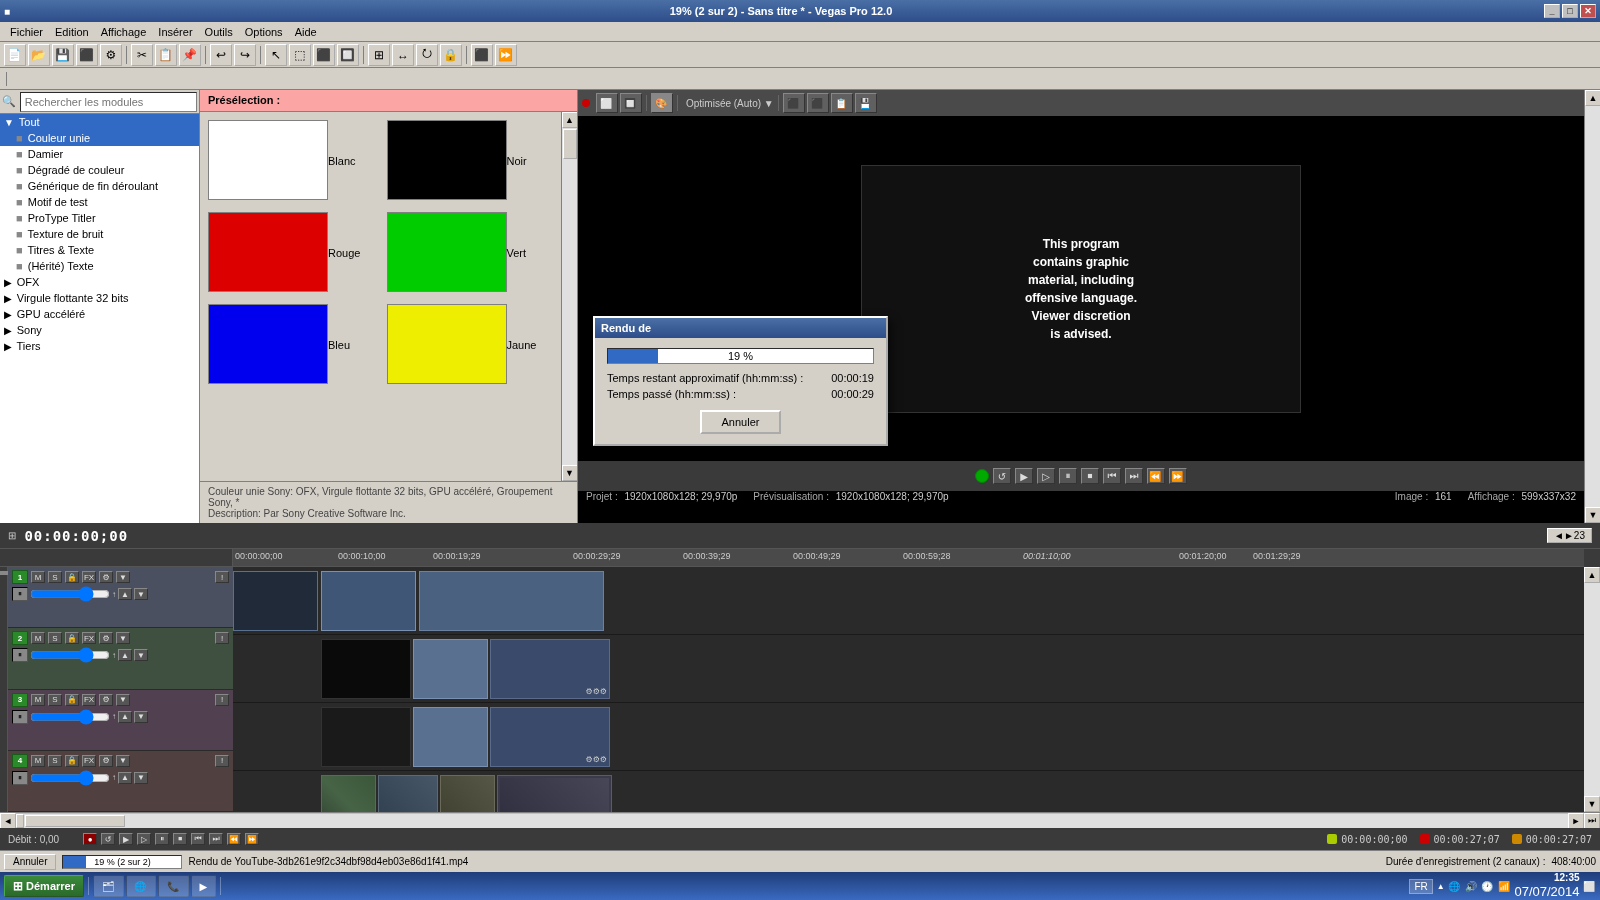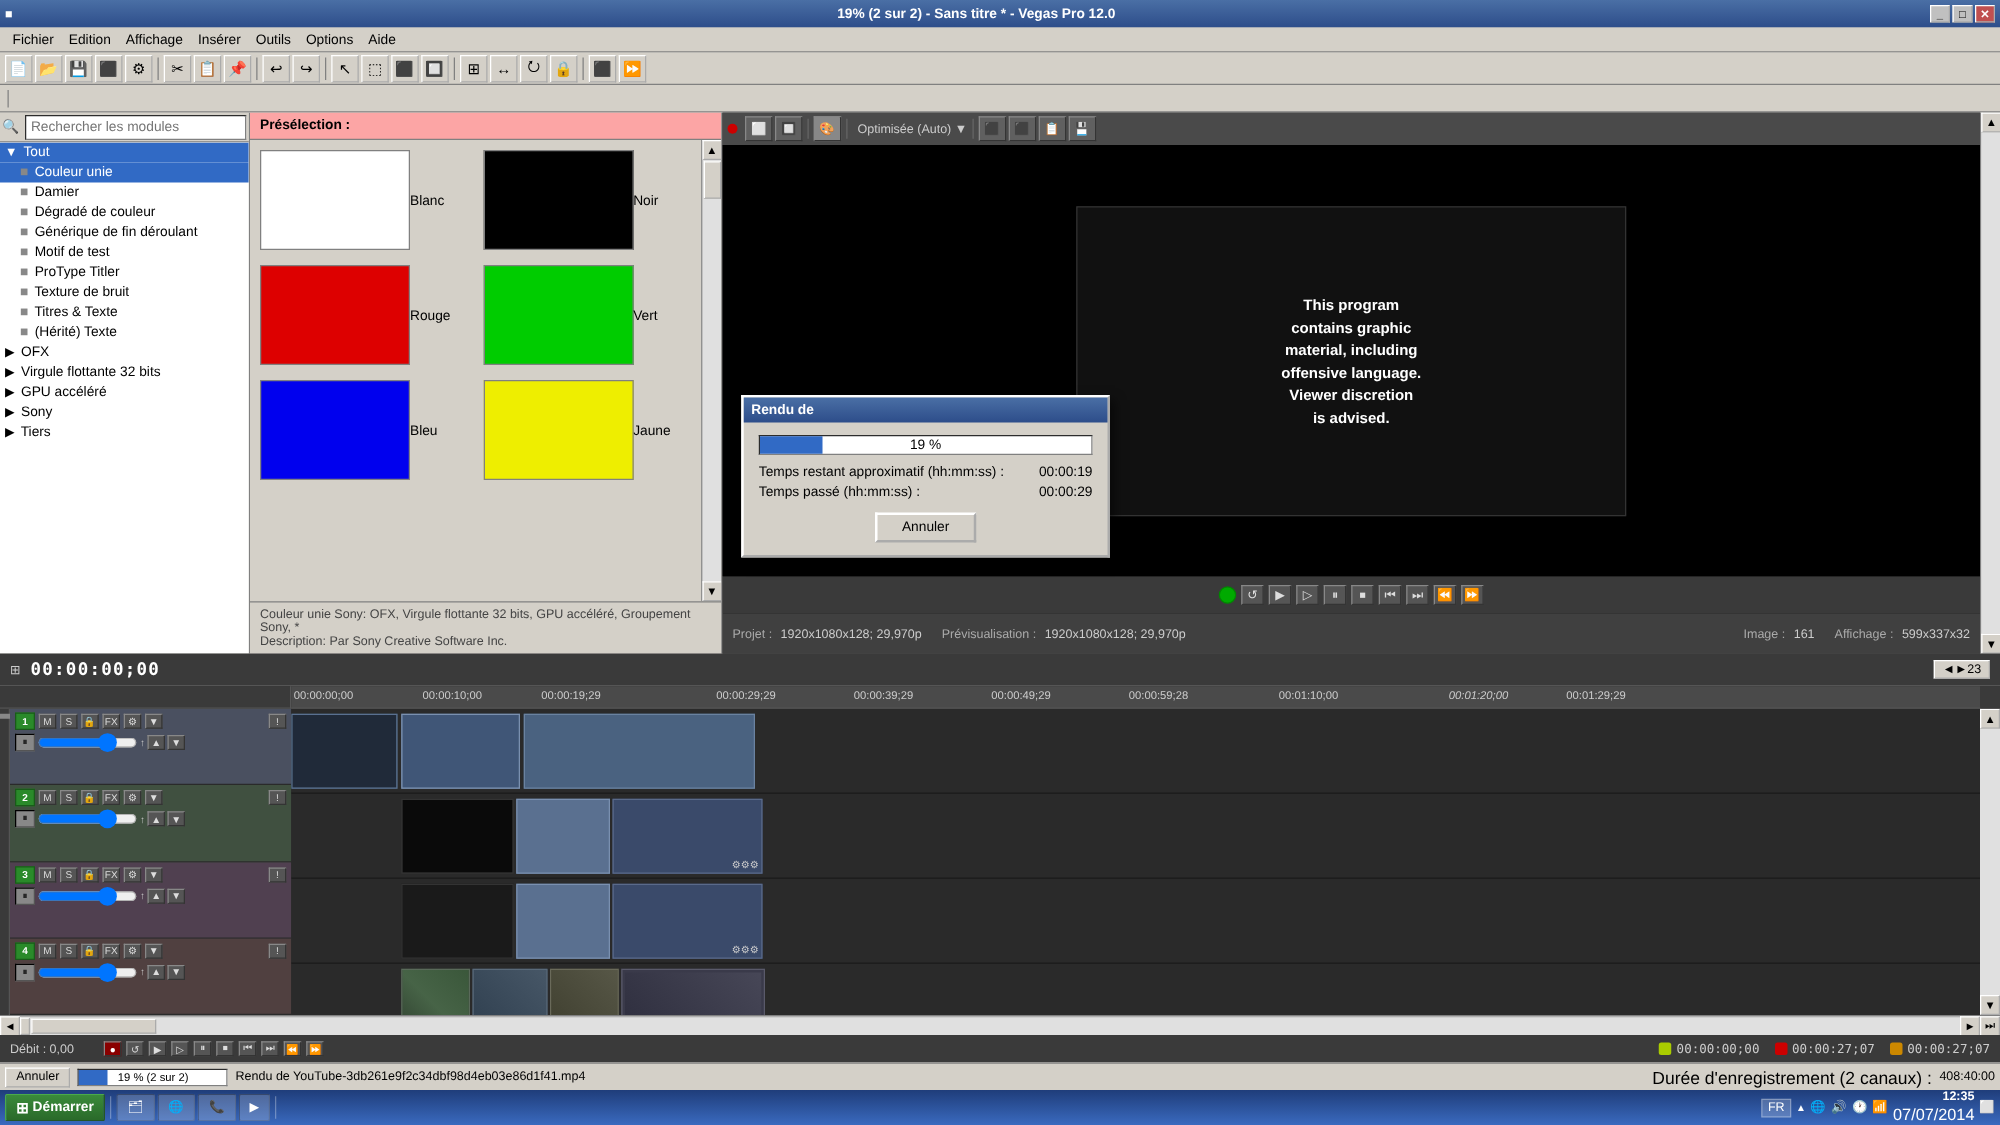--- a/index.html
+++ b/index.html
@@ -329,21 +329,21 @@
         <div class="prev-btn" style="background:#555; border:1px outset #888; color:#ddd; width:18px; height:16px; display:flex; align-items:center; justify-content:center; font-size:10px;">▶</div>
         <div class="prev-btn" style="background:#555; border:1px outset #888; color:#ddd; width:18px; height:16px; display:flex; align-items:center; justify-content:center; font-size:10px;">▷</div>
         <div class="prev-btn" style="background:#555; border:1px outset #888; color:#ddd; width:18px; height:16px; display:flex; align-items:center; justify-content:center; font-size:10px;">⏸</div>
         <div class="prev-btn" style="background:#555; border:1px outset #888; color:#ddd; width:18px; height:16px; display:flex; align-items:center; justify-content:center; font-size:10px;">⏹</div>
         <div class="prev-btn" style="background:#555; border:1px outset #888; color:#ddd; width:18px; height:16px; display:flex; align-items:center; justify-content:center; font-size:10px;">⏮</div>
         <div class="prev-btn" style="background:#555; border:1px outset #888; color:#ddd; width:18px; height:16px; display:flex; align-items:center; justify-content:center; font-size:10px;">⏭</div>
         <div class="prev-btn" style="background:#555; border:1px outset #888; color:#ddd; width:18px; height:16px; display:flex; align-items:center; justify-content:center; font-size:10px;">⏪</div>
         <div class="prev-btn" style="background:#555; border:1px outset #888; color:#ddd; width:18px; height:16px; display:flex; align-items:center; justify-content:center; font-size:10px;">⏩</div>
       </div>
 
-      <div style="height:32px; background:#404040; display:flex; align-items:center; padding:0 8px; color:#ccc; font-size:10px; gap:16px;">
+      <div style="height:32px; background:#000000; display:flex; padding:0 8px; color:#ccc; font-size:10px; gap:16px;">
         <div>
           <span style="color:#aaa;">Projet :</span>
           <span style="margin-left:4px;">1920x1080x128; 29,970p</span>
         </div>
         <div>
           <span style="color:#aaa;">Prévisualisation :</span>
           <span style="margin-left:4px;">1920x1080x128; 29,970p</span>
         </div>
         <div style="margin-left:auto;">
           <span style="color:#aaa;">Image :</span>
@@ -376,22 +376,22 @@
     <div style="display:flex; height:18px;">
       <div style="width:233px; background:#3a3a3a; border-bottom:1px solid #555; border-right:1px solid #555;"></div>
       <div style="flex:1; background:#4a4a4a; position:relative; overflow:hidden; border-bottom:1px solid #555;">
         <span class="ruler-ts" style="left:2px;">00:00:00;00</span>
         <span class="ruler-ts" style="left:105px;">00:00:10;00</span>
         <span class="ruler-ts" style="left:200px;">00:00:19;29</span>
         <span class="ruler-ts" style="left:340px;">00:00:29;29</span>
         <span class="ruler-ts" style="left:450px;">00:00:39;29</span>
         <span class="ruler-ts" style="left:560px;">00:00:49;29</span>
         <span class="ruler-ts" style="left:670px;">00:00:59;28</span>
-        <span class="ruler-ts" style="left:790px;">00:01:10;00</span>
-        <span class="ruler-ts" style="left:926px;font-style:italic;">00:01:20;00</span>
+        <span class="ruler-ts" style="left:790px;font-style:italic;">00:01:10;00</span>
+        <span class="ruler-ts" style="left:946px;">00:01:20;00</span>
         <span class="ruler-ts" style="left:1020px;">00:01:29;29</span>
       </div>
       <div style="width:16px; background:#3a3a3a;"></div>
     </div>
 
     <div style="flex:1; display:flex; overflow:hidden;">
 
       <div style="width:8px; background:#3a3a3a; display:flex; flex-direction:column; align-items:center; justify-content:flex-start; border-right:1px solid #555;">
         <div style="width:8px; height:4px; background:#888; margin-top:4px;"></div>
       </div>
@@ -575,21 +575,21 @@
     </div>
   </div>
 
   <div style="height:22px; background:#d4d0c8; display:flex; align-items:center; padding:0 4px; border-top:1px solid #808080; gap:6px;">
     <button style="height:16px; padding:0 8px; background:#d4d0c8; border:1px outset #fff; font-size:10px; cursor:pointer;">Annuler</button>
     <div style="width:120px; height:14px; background:#fff; border:1px inset #808080; position:relative;">
       <div style="height:100%; background:#316ac5; width:19%;"></div>
       <div style="position:absolute; top:0; left:0; right:0; bottom:0; display:flex; align-items:center; justify-content:center; font-size:9px;">19 % (2 sur 2)</div>
     </div>
     <span style="font-size:10px;">Rendu de YouTube-3db261e9f2c34dbf98d4eb03e86d1f41.mp4</span>
-    <span style="margin-left:auto; font-size:14px;">Durée d'enregistrement (2 canaux) :</span>
+    <span style="margin-left:auto; font-size:10px;">Durée d'enregistrement (2 canaux) :</span>
     <span style="font-size:10px;">408:40:00</span>
   </div>
 
   <div class="taskbar">
     <button class="start-btn">
       <span style="font-size:12px;">⊞</span>
       <span>Démarrer</span>
     </button>
     <div class="taskbar-sep"></div>
 

